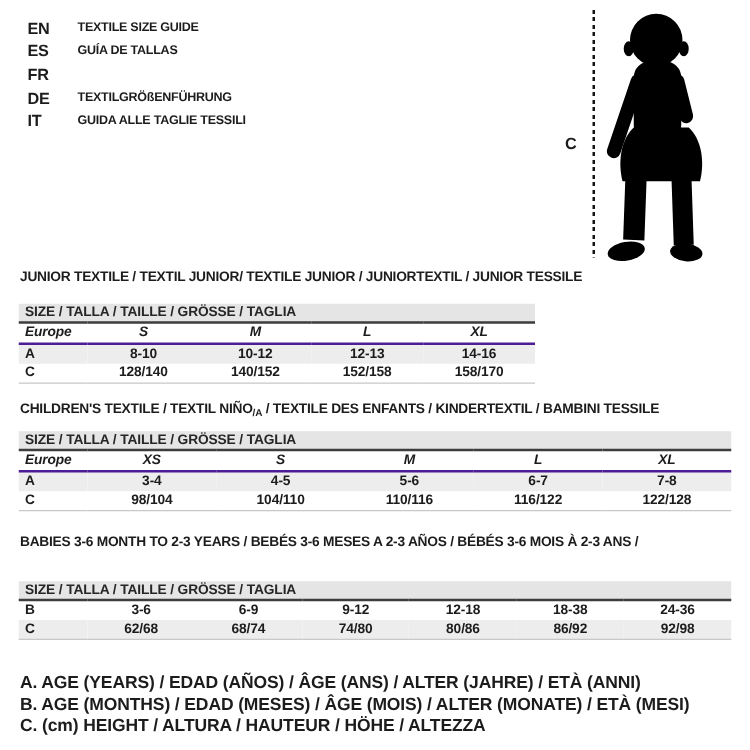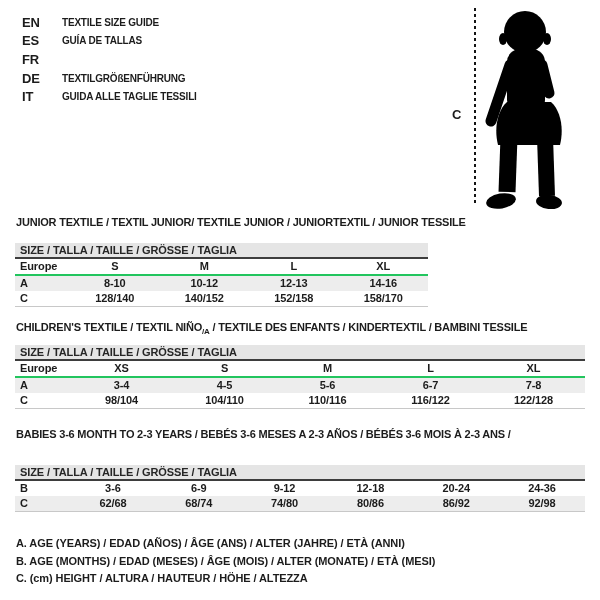--- a/index.html
+++ b/index.html
@@ -44,26 +44,26 @@
   }
   #t1 { top:243px; width:413px; }
   #t2 { top:345px; width:570px; }
   #t3 { top:465px; width:570px; }
   table.size-table td { text-align:center; height:15px; padding:0; line-height:15px; }
   table.size-table td:first-child { text-align:left; padding-left:5px; }
   tr.bar td {
     background:#e5e5e5; color:#262626; height:14px; line-height:14px;
     text-align:left; padding-left:5px; border-bottom:2px solid #3d3d3d;
   }
-  tr.cols td { border-bottom:2px solid #22c55e; }
+  tr.cols td { border-bottom:2px solid #4c1d95;font-style:italic; }
   tr.shaded td { background:#ededed; }
   tr.last td { border-bottom:1px solid #c8c8c8; }
 
   
-  .footnotes { position:absolute; left:16px; top:537px; font-weight:bold; font-size:11px; letter-spacing:-0.1px; }
+  .footnotes { position:absolute; left:16px; top:537px; font-weight:bold; font-size:14px; letter-spacing:-0.1px; }
   .footnotes .fn { height:17.6px; }
 </style>
 </head>
 <body>
 
 <div class="lang-block">
   <div class="lang-row">
     <span class="lang-code">EN</span>
     <span class="lang-text">TEXTILE SIZE GUIDE</span>
   </div>
@@ -196,21 +196,21 @@
   <tbody>
       <tr class="bar">
     <td colspan="7">SIZE / TALLA / TAILLE / GRÖSSE / TAGLIA</td>
   </tr>
   <tr>
     <td>B</td>
     <td>3-6</td>
     <td>6-9</td>
     <td>9-12</td>
     <td>12-18</td>
-    <td>20-24</td>
+    <td>18-38</td>
     <td>24-36</td>
   </tr>
   <tr class="shaded last">
     <td>C</td>
     <td>62/68</td>
     <td>68/74</td>
     <td>74/80</td>
     <td>80/86</td>
     <td>86/92</td>
     <td>92/98</td>

